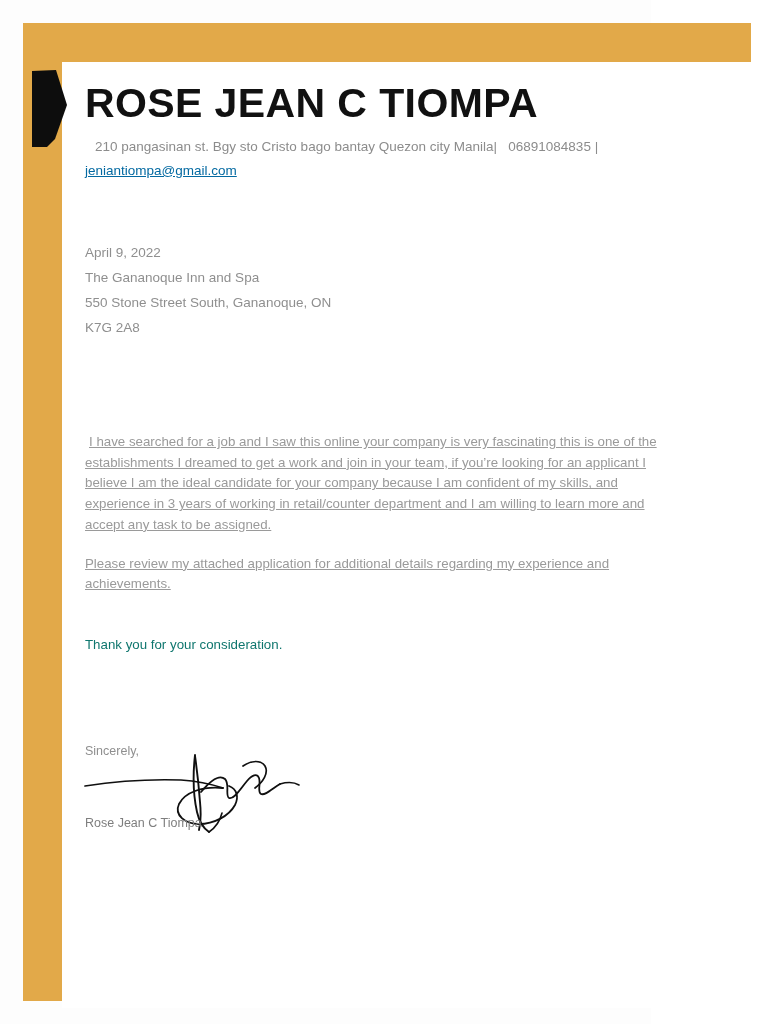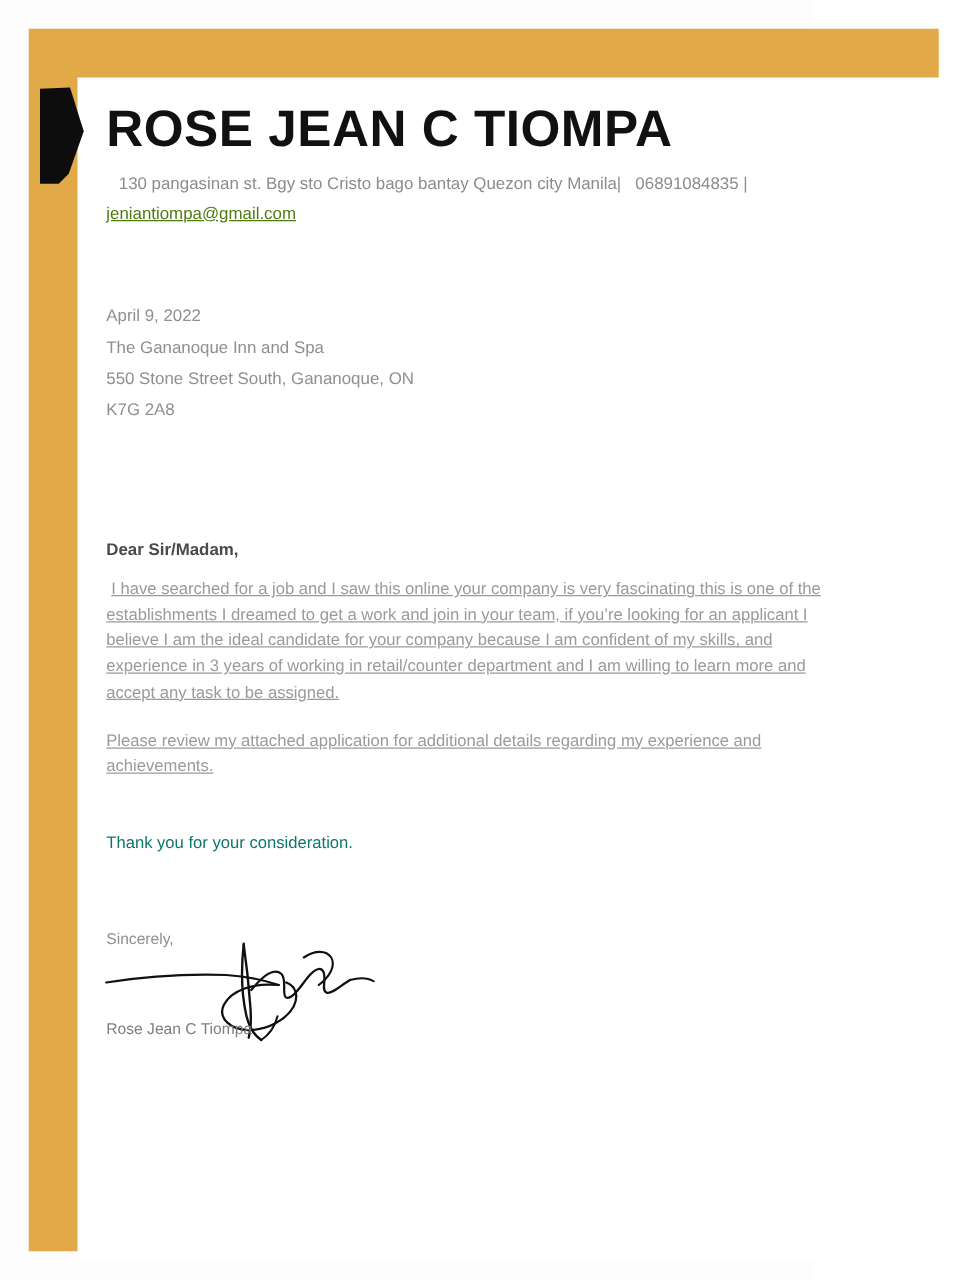--- a/index.html
+++ b/index.html
@@ -75,21 +75,21 @@
     color: #8c8c8c;
     line-height: 1.75;
     padding-left: 10px;
   }
   #contact-address, #contact-phone {
     color: #8c8c8c;
   }
   #email-link {
     display: inline-block;
     margin-left: -10px;
-    color: #4d7c0f;
+    color: #0369a1;
     text-decoration: underline;
     font-size: 13.5px;
     cursor: pointer;
   }
 
   
   #recipient-block {
     position: absolute;
     left: 85px;
     top: 240px;
@@ -174,37 +174,36 @@
 
   <div id="accent-shape">
     <svg width="42" height="80" viewBox="0 0 42 80" xmlns="http://www.w3.org/2000/svg">
       <polygon points="1,2 25,1 36,36 24,70 16,78 1,78" fill="#0d0d0d"></polygon>
     </svg>
   </div>
 
   <div id="letter-header">
     <h1 id="applicant-name">ROSE JEAN C TIOMPA</h1>
     <div id="contact-line">
-      <span id="contact-address">130 pangasinan st. Bgy sto Cristo bago bantay Quezon city Manila|</span>
+      <span id="contact-address">210 pangasinan st. Bgy sto Cristo bago bantay Quezon city Manila|</span>
       <span>&nbsp;</span>
       <span id="contact-phone">06891084835 |</span>
       <br>
       <a id="email-link" href="#">jeniantiompa@gmail.com</a>
     </div>
   </div>
 
   <div id="recipient-block">
     <div>April 9, 2022</div>
     <div>The Gananoque Inn and Spa</div>
     <div>550 Stone Street South, Gananoque, ON</div>
     <div>K7G 2A8</div>
   </div>
 
   <div id="letter-body">
-    <p id="salutation">Dear Sir/Madam,</p>
     <p id="paragraph-intro" class="body-paragraph"> I have searched for a job and I saw this online your company is very fascinating this is one of the establishments I dreamed to get a work and join in your team, if you’re looking for an applicant I believe I am the ideal candidate for your company because I am confident of my skills, and experience in 3 years of working in retail/counter department and I am willing to  learn more and accept any task to be assigned.</p>
     <p class="body-paragraph">Please review my attached application for additional details regarding my experience and achievements.</p>
     <p id="closing-line">Thank you for your consideration.</p>
   </div>
 
   <div id="signature-block">
     <div id="sincerely-label">Sincerely,</div>
     <div id="signature-mark">
       <svg width="250" height="90" viewBox="0 0 250 90" xmlns="http://www.w3.org/2000/svg">
         <g fill="none" stroke="#101010" stroke-linecap="round" stroke-linejoin="round">

